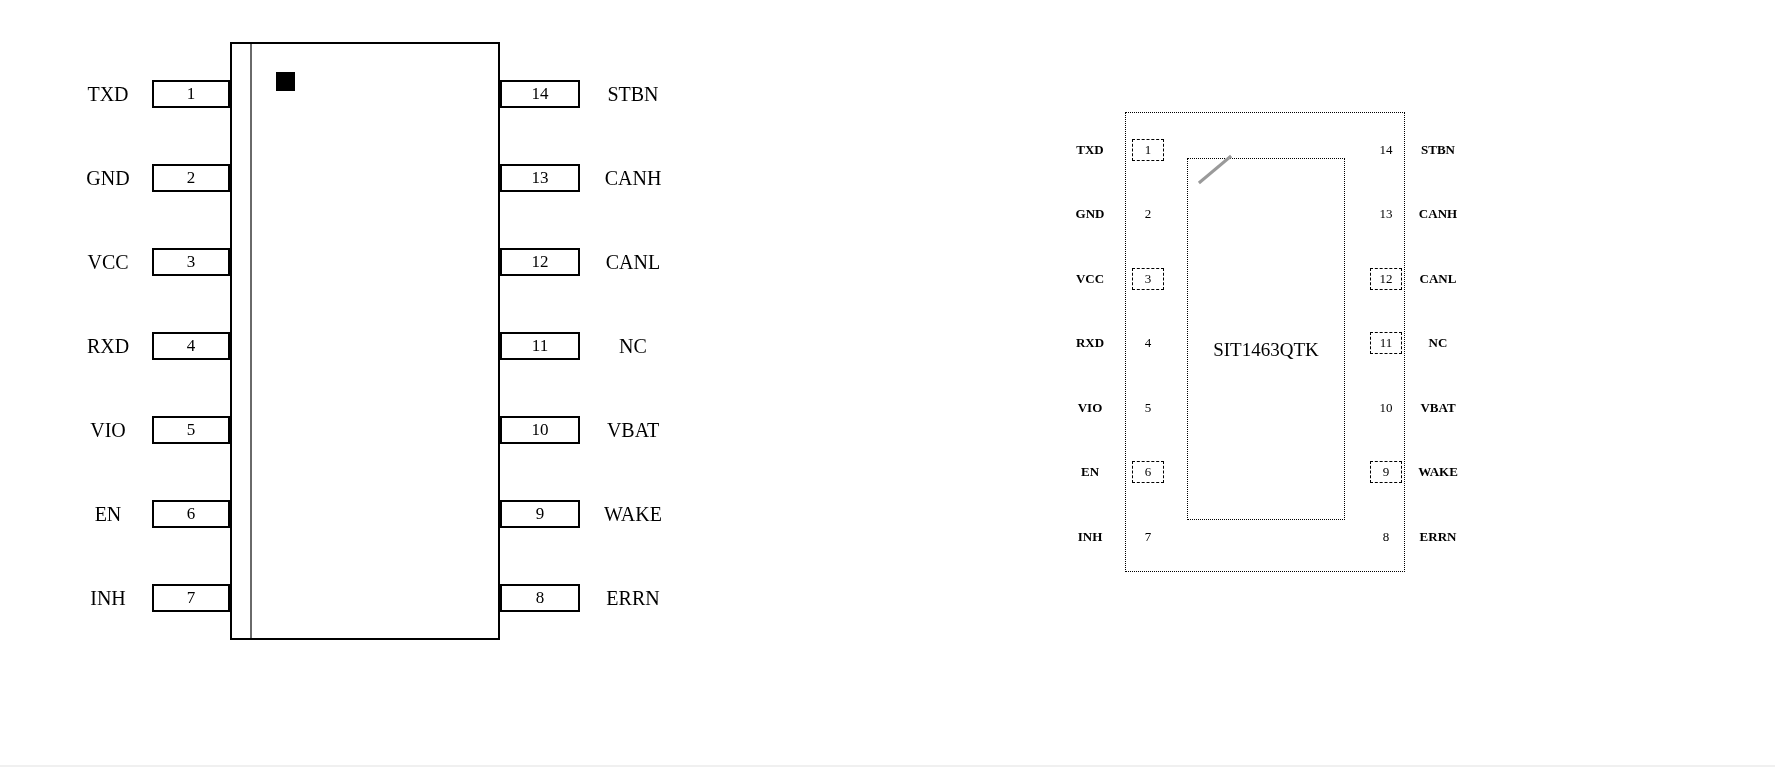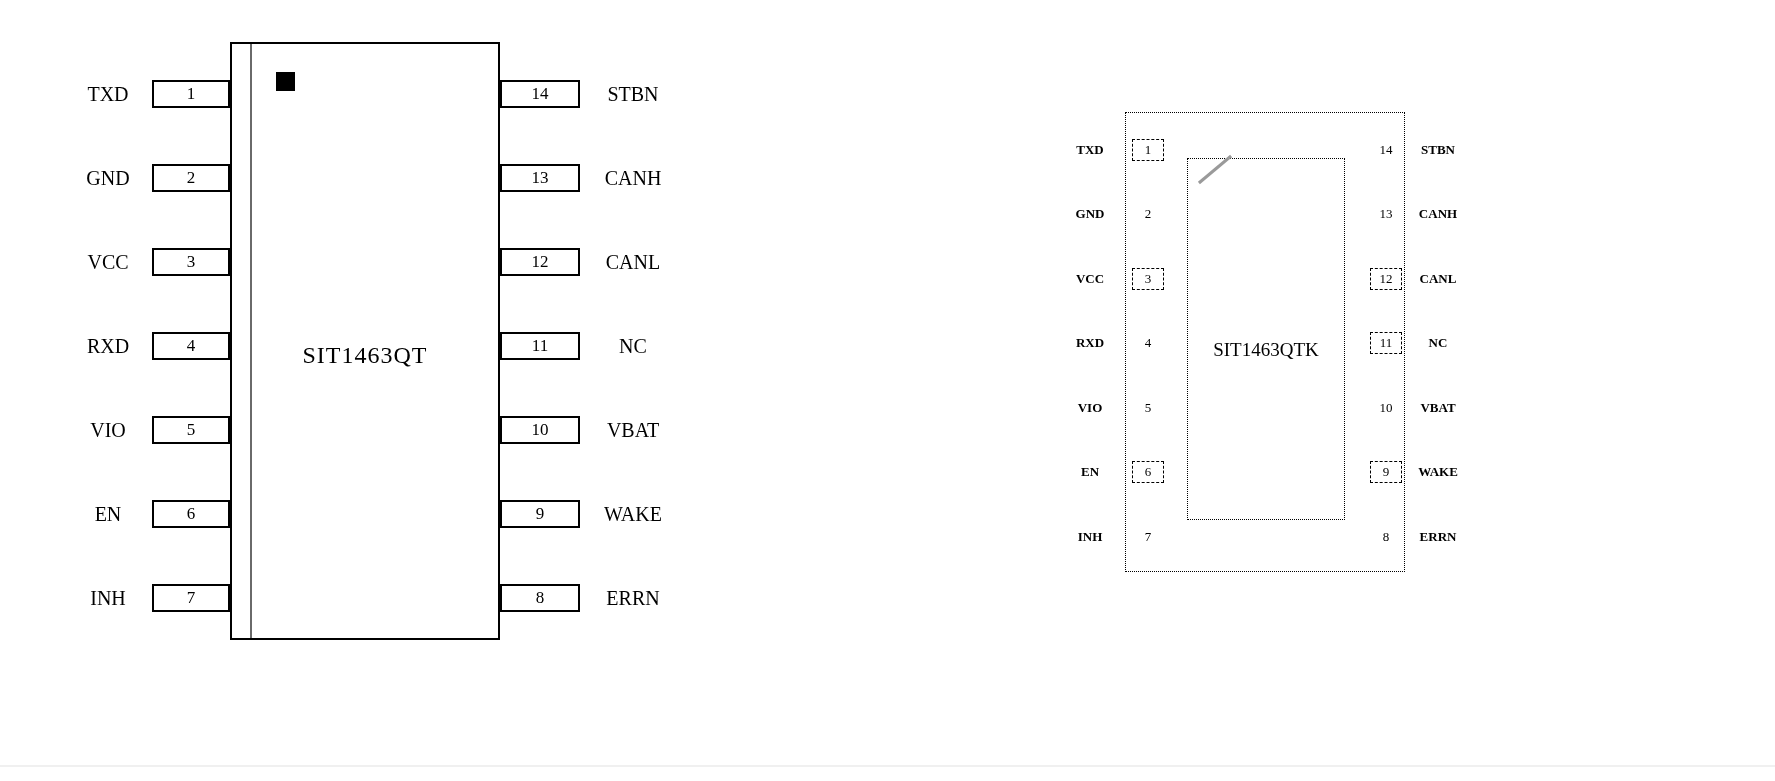--- a/index.html
+++ b/index.html
@@ -74,21 +74,20 @@
   }
 </style>
 </head>
 <body>
 
 <div>
 
   <div class="abs qt-body">
     <div class="qt-innerline"></div>
     <div class="qt-mark"></div>
-    <div class="qt-name">SIT1463QT</div>
   </div>
 
   <div class="abs qt-label qt-ll" style="top:80px">TXD</div>
   <div class="abs qt-pin-box qt-lb" style="top:80px"><span>1</span></div>
 
   <div class="abs qt-label qt-ll" style="top:164px">GND</div>
   <div class="abs qt-pin-box qt-lb" style="top:164px"><span>2</span></div>
 
   <div class="abs qt-label qt-ll" style="top:248px">VCC</div>
   <div class="abs qt-pin-box qt-lb" style="top:248px"><span>3</span></div>

